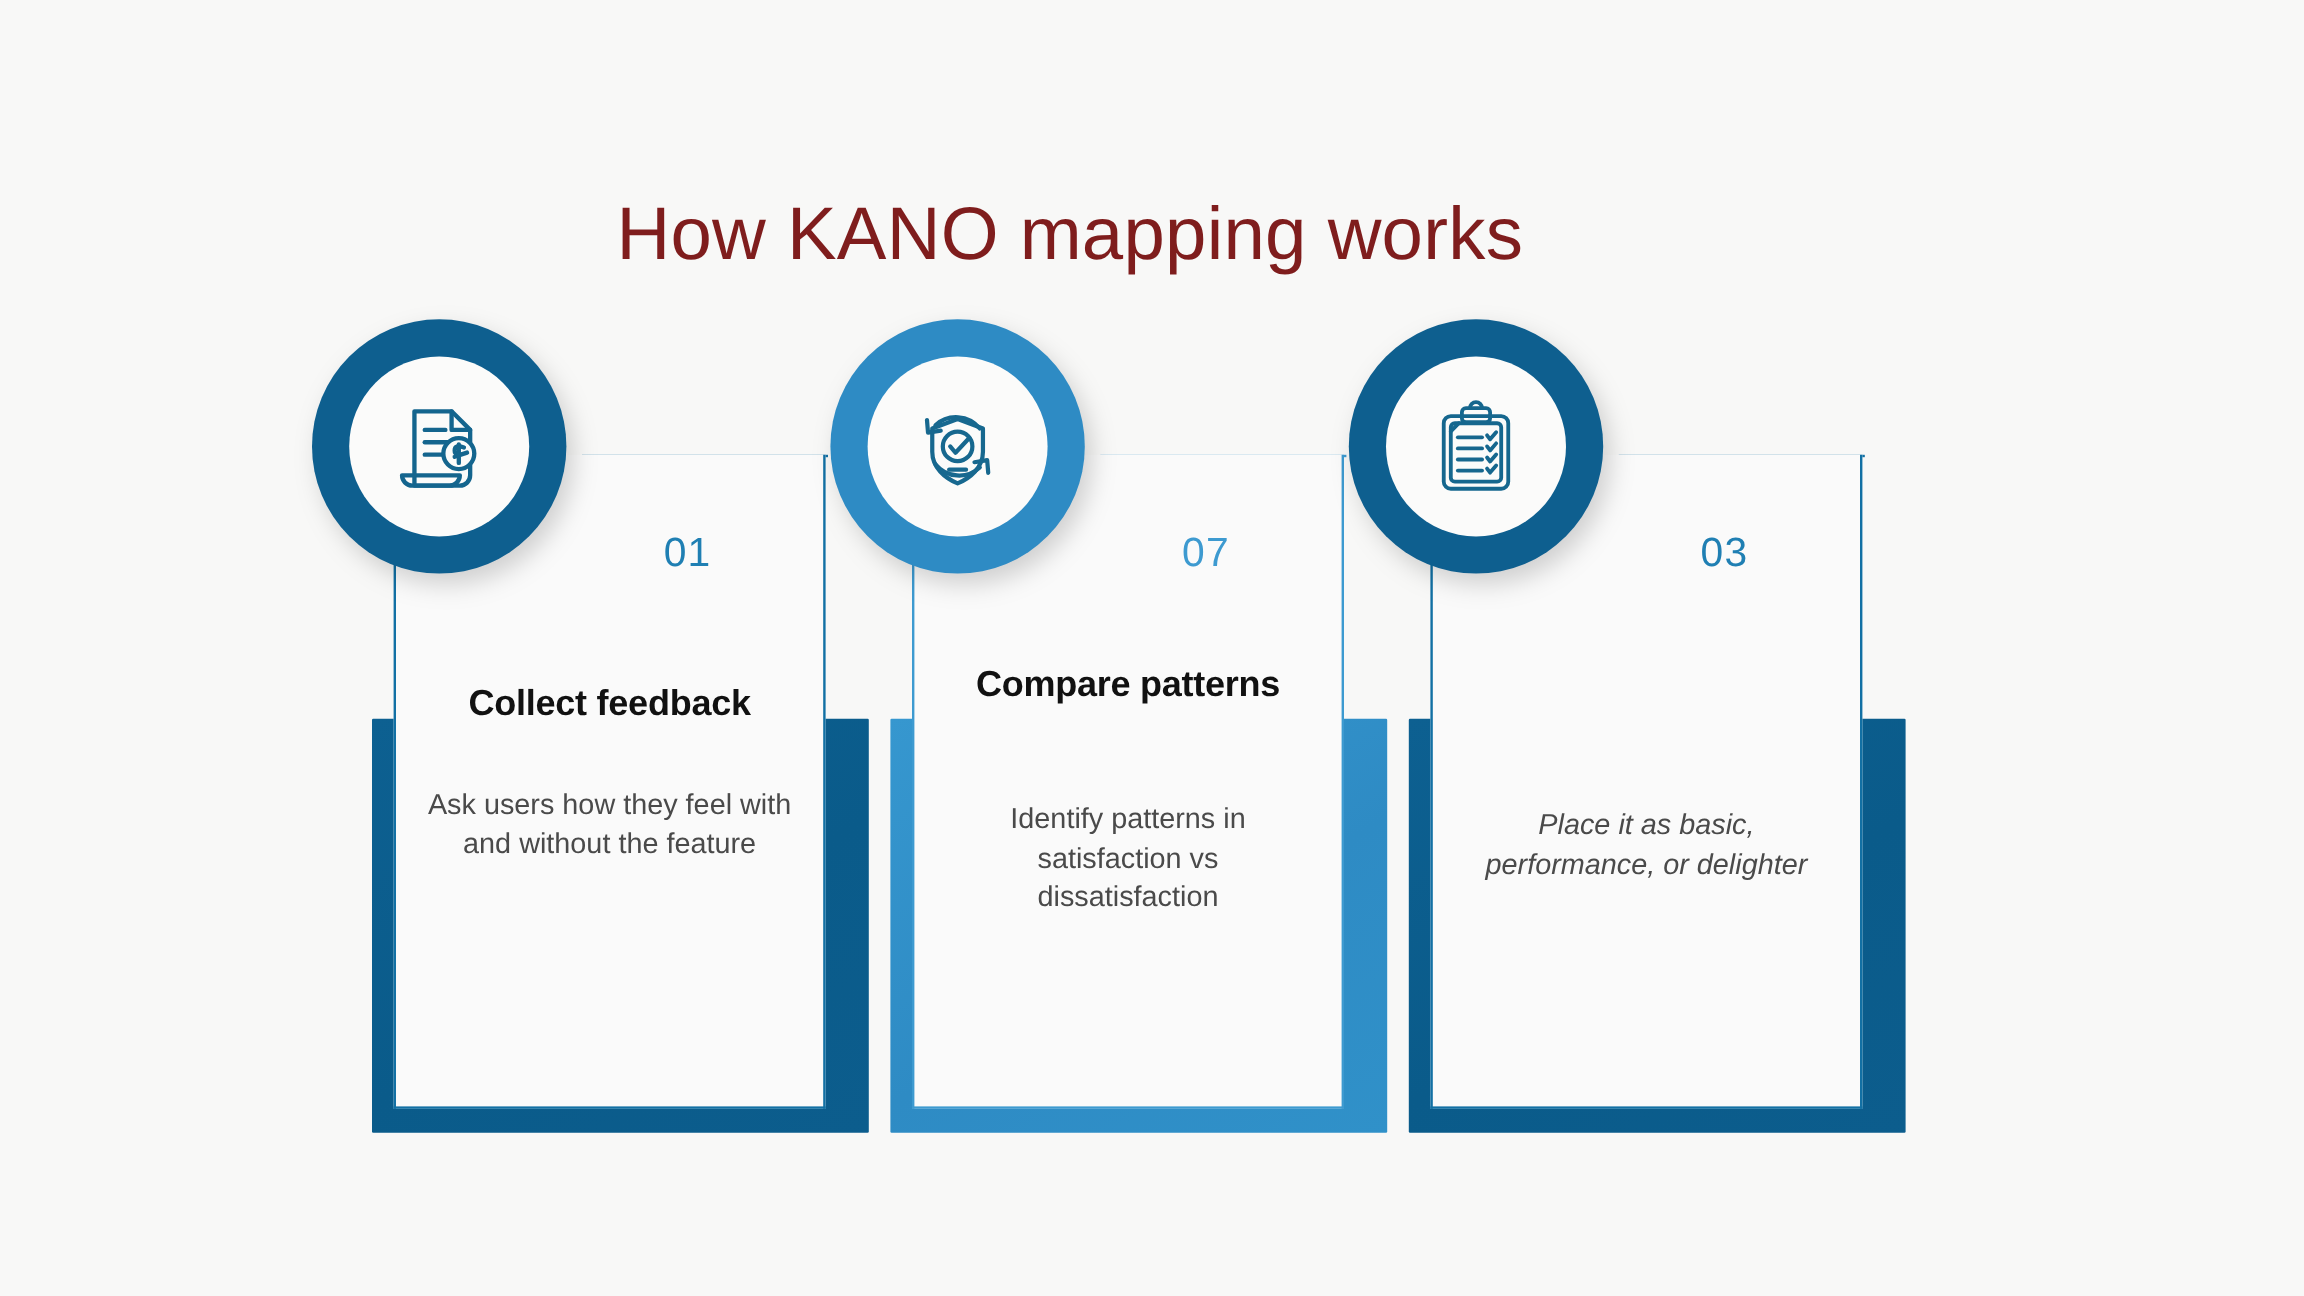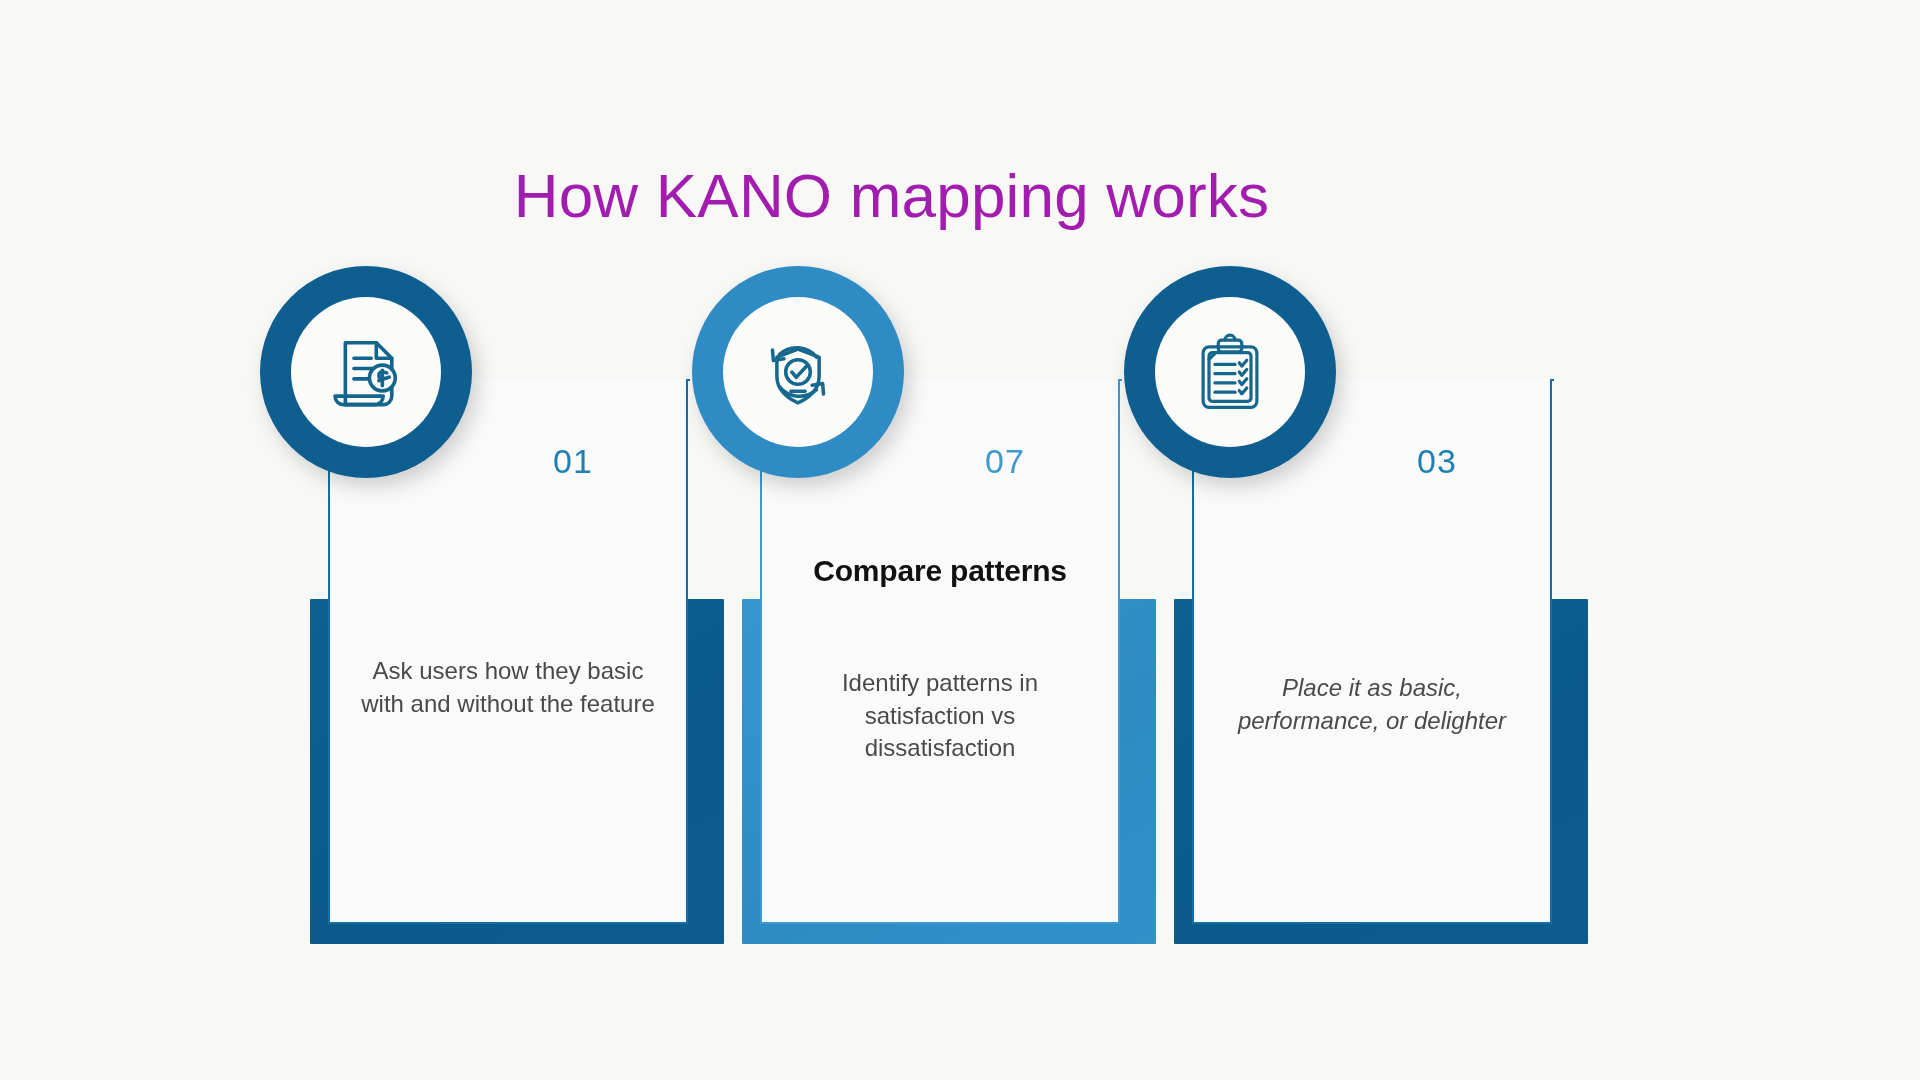--- a/index.html
+++ b/index.html
@@ -12,21 +12,21 @@
   #stage { position: relative; width: 1920px; height: 1080px; background: #f8f8f7; }
 
   
   .title {
     position: absolute;
     top: 160px; left: 0; width: 1783px;
     text-align: center;
     font-size: 62px;
     font-weight: 400;
     letter-spacing: 0.2px;
-    color: #a21caf;
+    color: #7f1d1d;
     white-space: nowrap;
   }
 
   
   .cards {
     position: absolute;
     top: 300px; left: 328px;
     width: 1280px; height: 640px;
   }
   .card-wrap {
@@ -141,21 +141,22 @@
 
   <div class="cards">
 
     <div class="card-wrap c0">
       <div class="shadow-block dark"></div>
       <div class="panel-top"></div>
       <div class="panel"></div>
 
       <div class="num">01</div>
 
-      <div class="card-desc">Ask users how they basic with and without the feature</div>
+      <div class="card-title">Collect feedback</div>
+      <div class="card-desc">Ask users how they feel with and without the feature</div>
 
       <div class="badge dark">
         <div class="badge-inner">
           <span>
             <svg width="86" height="86" viewBox="0 0 100 100" fill="none" stroke="#14658e" stroke-width="4.2" stroke-linecap="round" stroke-linejoin="round">
               <path d="M26 16 H62 L80 34 V78 a10 10 0 0 1 -10 10 H26 Z"></path>
               <path d="M62 16 V34 H80"></path>
               <line x1="36" y1="34" x2="56" y2="34"></line>
               <line x1="36" y1="46" x2="62" y2="46"></line>
               <line x1="36" y1="58" x2="62" y2="58"></line>

